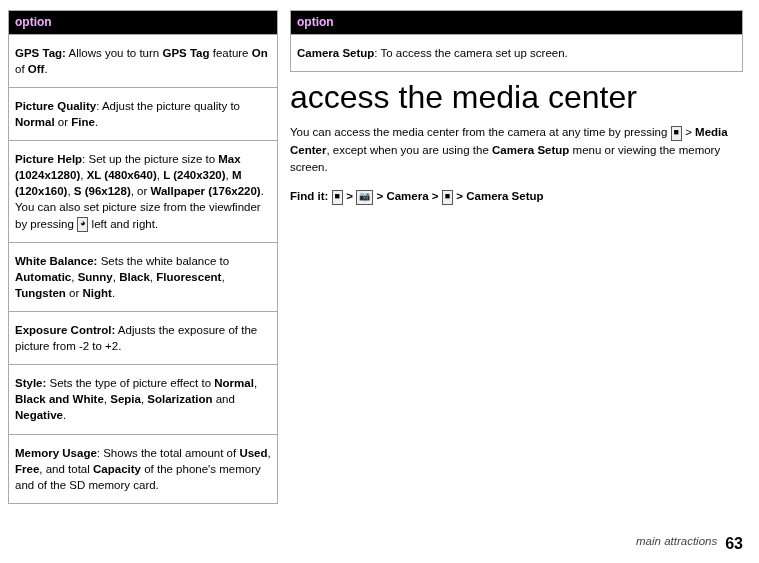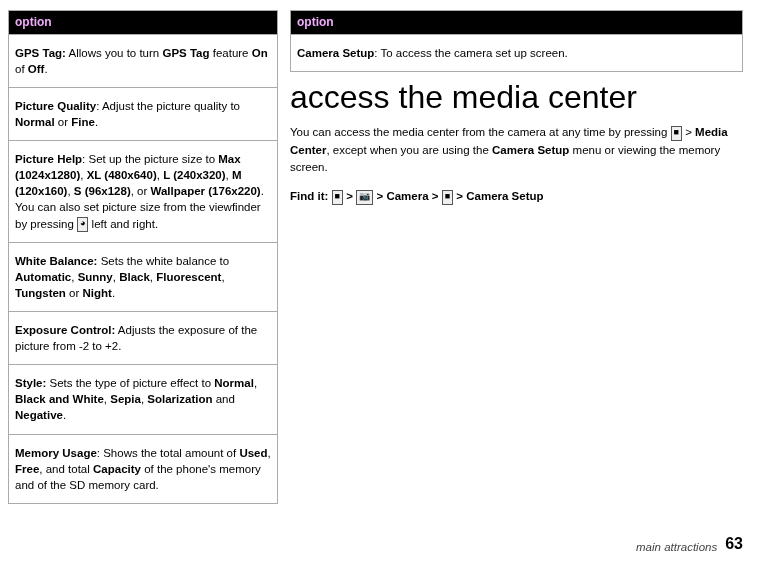--- a/index.html
+++ b/index.html
@@ -69,21 +69,21 @@
       font-size: 9px;
       padding: 0 2px;
       line-height: 1.4;
       vertical-align: middle;
       font-family: 'Courier New', monospace;
       background: #f0f0f0;
     }
     .page-number-row {
       display: flex;
       justify-content: flex-end;
-      align-items: flex-end;
+      align-items: flex-start;
       margin-top: auto;
       padding-top: 8px;
       font-size: 11.5px;
     }
     .page-label {
       font-style: italic;
       color: #444;
       margin-right: 8px;
     }
     .page-num {

